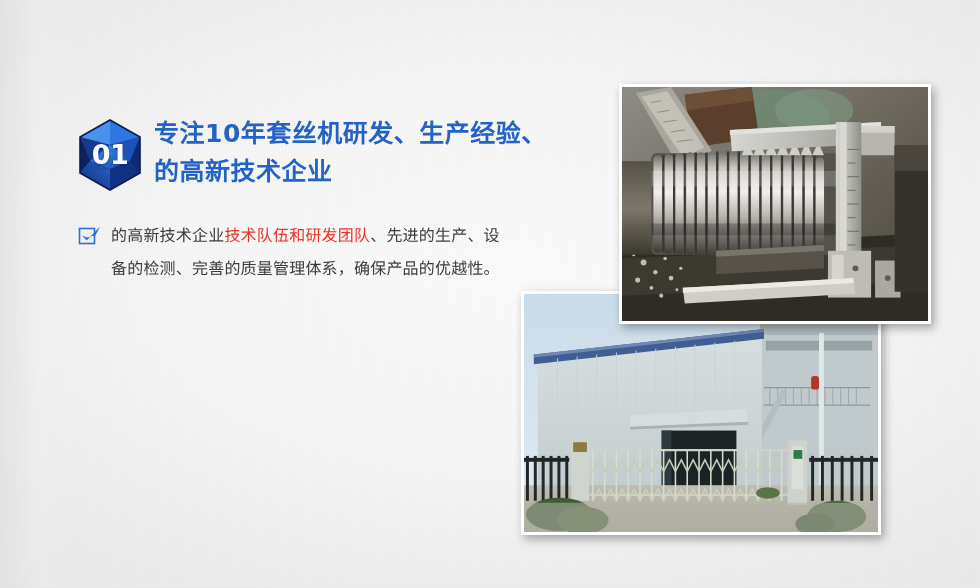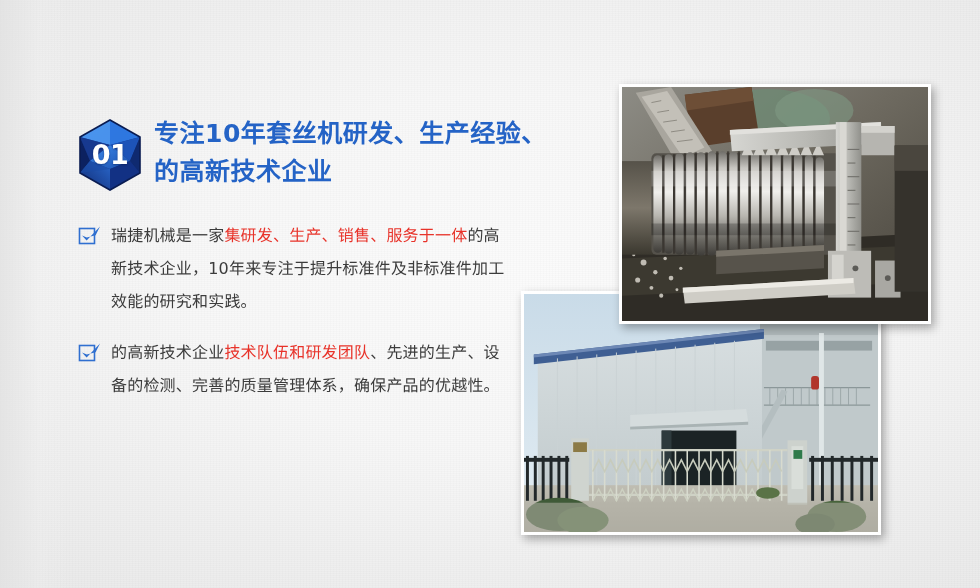--- a/index.html
+++ b/index.html
@@ -191,31 +191,20 @@
       </div>
 
       <div class="headline">
         <div class="headline-line">专注10年套丝机研发、生产经验、</div>
         <div class="headline-line">的高新技术企业</div>
       </div>
     </div>
 
     <div class="bullets">
 
-      <div class="bullet">
-        <span class="check-icon">
-          <svg width="24" height="24" viewBox="0 0 24 24" xmlns="http://www.w3.org/2000/svg">
-            <rect x="1.5" y="4.5" width="15" height="15" fill="none" stroke="#2f6fd0" stroke-width="1.6"></rect>
-            <path d="M4 11.5 L8.6 16.4 L22 2.6 L17.6 11.2 L8.8 13.4 Z" fill="#2f6fd0"></path>
-          </svg>
-        </span>
-        <div class="bullet-text">
-          <span>瑞捷机械是一家</span><span class="hl">集研发、生产、销售、服务于一体</span><span>的高新技术企业，10年来专注于提升标准件及非标准件加工效能的研究和实践。</span>
-        </div>
-      </div>
 
       <div class="bullet">
         <span class="check-icon">
           <svg width="24" height="24" viewBox="0 0 24 24" xmlns="http://www.w3.org/2000/svg">
             <rect x="1.5" y="4.5" width="15" height="15" fill="none" stroke="#2f6fd0" stroke-width="1.6"></rect>
             <path d="M4 11.5 L8.6 16.4 L22 2.6 L17.6 11.2 L8.8 13.4 Z" fill="#2f6fd0"></path>
           </svg>
         </span>
         <div class="bullet-text">
           <span>的高新技术企业</span><span class="hl">技术队伍和研发团队</span><span>、先进的生产、设备的检测、完善的质量管理体系，确保产品的优越性。</span>

